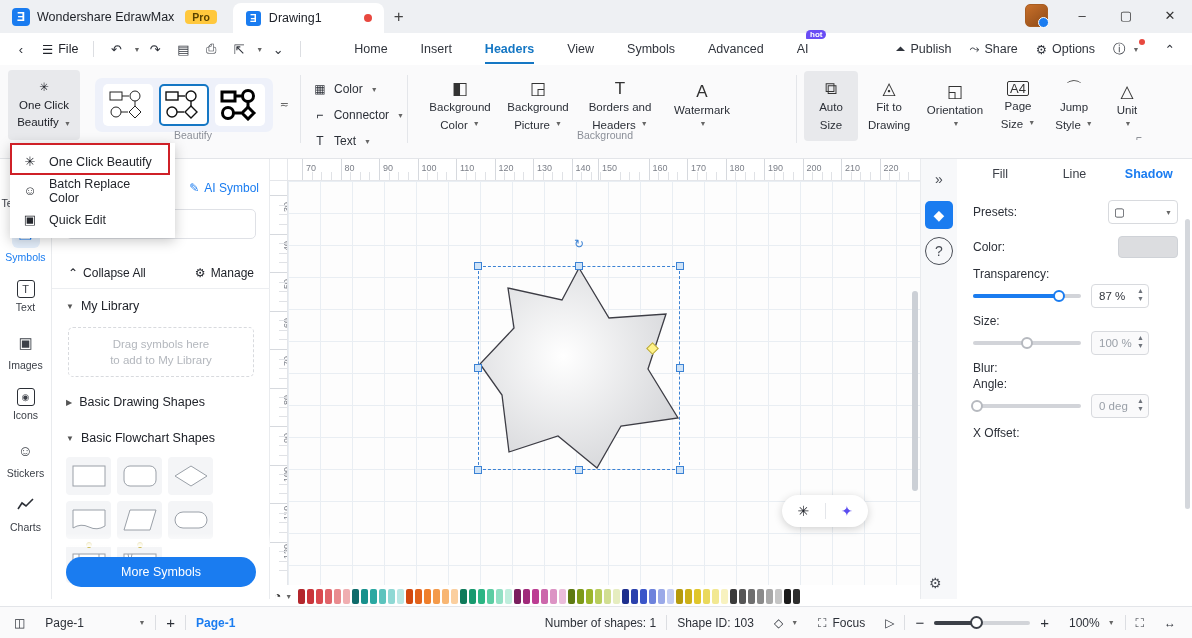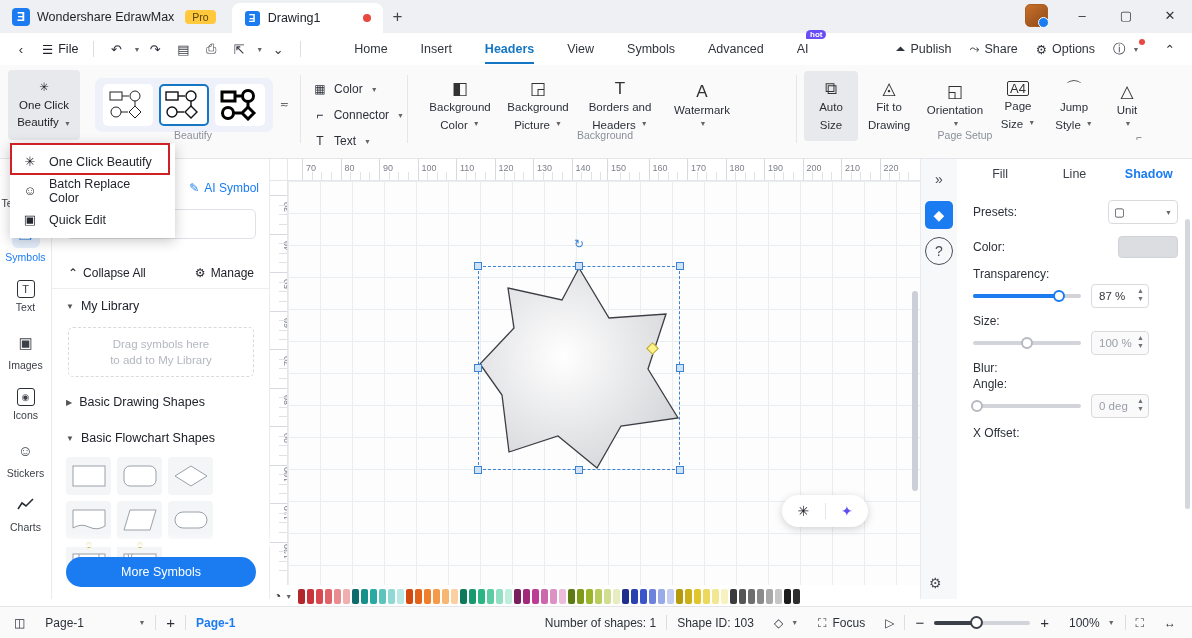--- a/index.html
+++ b/index.html
@@ -19,21 +19,21 @@
     background:#eef0f3; display:flex; align-items:flex-end;
   }
   .brand { display:flex; align-items:center; gap:7px; padding:0 10px 7px 12px; }
   .brand-logo {
     width:18px; height:18px; border-radius:4px; background:#1a7cf0;
     color:#fff; font-size:12px; font-weight:bold; display:flex;
     align-items:center; justify-content:center;
   }
   .brand-name { font-size:12.5px; color:#1c1f25; }
   .pro-badge {
-    background:#ffc83d; color:#5a4300; font-size:10.5px; font-weight:normal;
+    background:#ffc83d; color:#5a4300; font-size:10.5px; font-weight:bold;
     border-radius:4px; padding:1px 7px; margin-left:4px;
   }
   .doctab {
     display:flex; align-items:center; gap:8px;
     background:#ffffff; height:30px; border-radius:8px 8px 0 0;
     padding:0 12px 0 13px; margin-left:6px; min-width:150px;
   }
   .doctab .tab-logo {
     width:15px; height:15px; border-radius:3px; background:#1a7cf0;
     color:#fff; font-size:10px; font-weight:bold; display:flex;
@@ -511,21 +511,20 @@
             <span>Style</span>
             <span class="caret">▼</span>
           </span>
         </div>
         <div class="bigbtn" style="width:46px;">
           <span class="ico">△</span>
           <span>Unit</span>
           <span class="caret">▼</span>
         </div>
       </div>
-      <div class="glabel" style="bottom:18px; left:-30px;">Page Setup</div>
       <div style="position:absolute; right:18px; bottom:16px; font-size:10px; color:#6e737b;">⌐</div>
     </div>
   </div>
 
   <div class="rail">
     <div class="railitem">
       <span class="rico">▤</span>
       <span>Templates</span>
     </div>
     <div class="railitem active">
@@ -679,21 +678,21 @@
         <div class="rtick-m" style="left: 225.75px;"></div>
         <div class="rtick-m" style="left: 235.375px;"></div>
         <div class="rtick" style="left: 245px;">130</div>
         <div class="rtick-m" style="left: 254.625px;"></div>
         <div class="rtick-m" style="left: 264.25px;"></div>
         <div class="rtick-m" style="left: 273.875px;"></div>
         <div class="rtick" style="left: 283.5px;">140</div>
         <div class="rtick-m" style="left: 293.125px;"></div>
         <div class="rtick-m" style="left: 302.75px;"></div>
         <div class="rtick-m" style="left: 312.375px;"></div>
-        <div class="rtick" style="left: 319px;">150</div>
+        <div class="rtick" style="left: 310px;">150</div>
         <div class="rtick-m" style="left: 331.625px;"></div>
         <div class="rtick-m" style="left: 341.25px;"></div>
         <div class="rtick-m" style="left: 350.875px;"></div>
         <div class="rtick" style="left: 360.5px;">160</div>
         <div class="rtick-m" style="left: 370.125px;"></div>
         <div class="rtick-m" style="left: 379.75px;"></div>
         <div class="rtick-m" style="left: 389.375px;"></div>
         <div class="rtick" style="left: 399px;">170</div>
         <div class="rtick-m" style="left: 408.625px;"></div>
         <div class="rtick-m" style="left: 418.25px;"></div>

